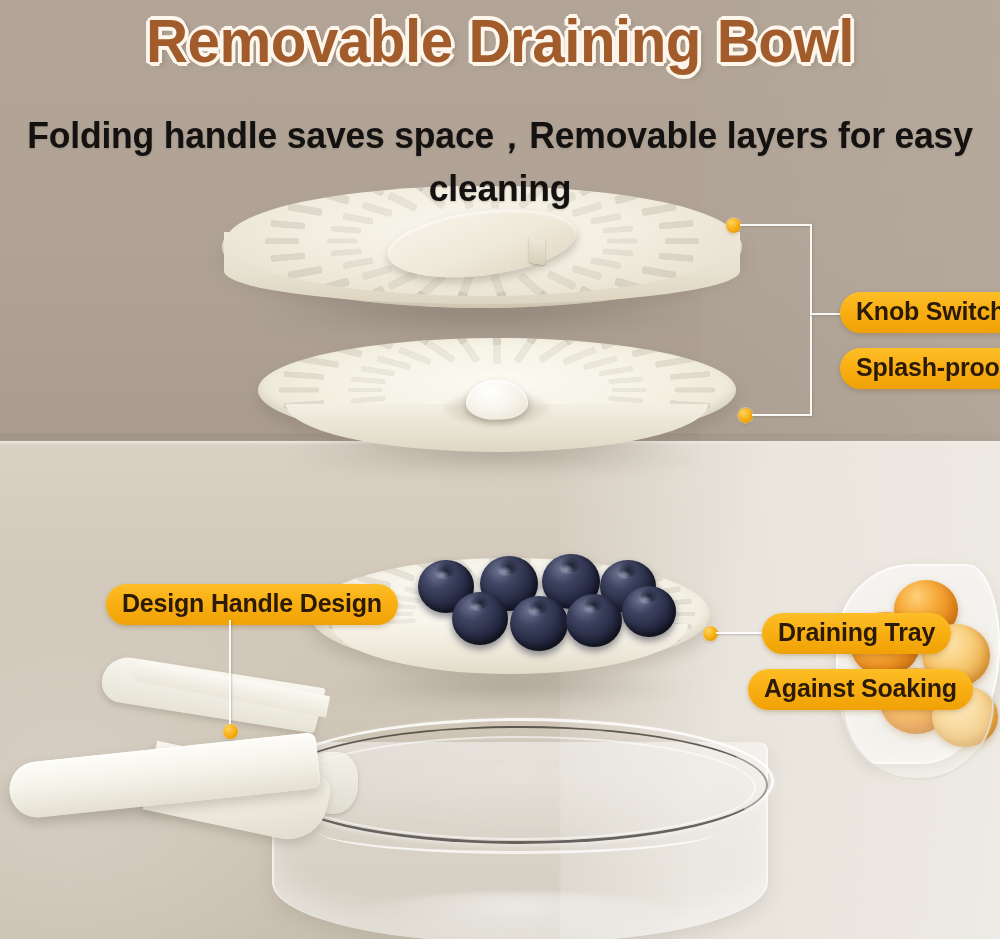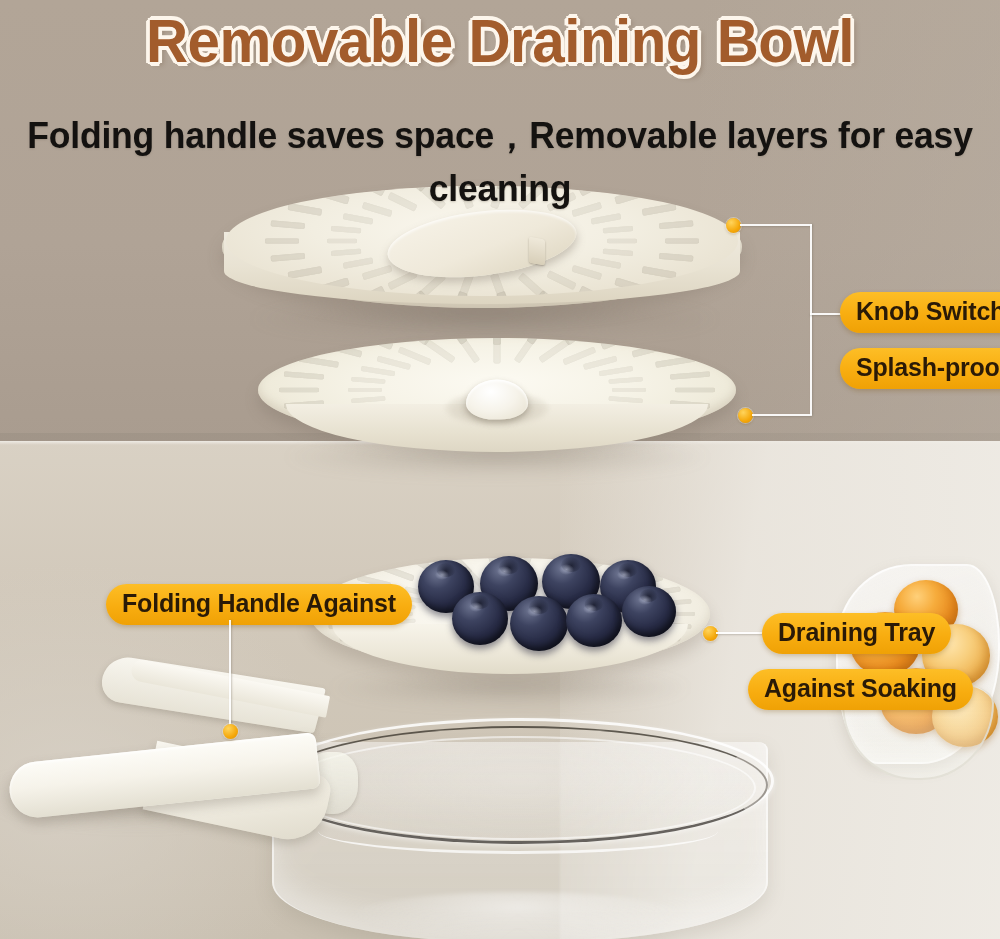--- a/index.html
+++ b/index.html
@@ -629,21 +629,21 @@
   <div class="dot" style="left:726px; top:218px;"></div>
   <div class="line-h" style="left:740px; top:224px; width:72px;"></div>
   <div class="dot" style="left:738px; top:408px;"></div>
   <div class="line-h" style="left:752px; top:414px; width:60px;"></div>
   <div class="line-v" style="left:810px; top:224px; height:191px;"></div>
   <div class="line-h" style="left:810px; top:313px; width:36px;"></div>
 
   <div class="badge" style="left:840px; top:292px;">Knob Switch</div>
   <div class="badge" style="left:840px; top:348px;">Splash-proof</div>
 
-  <div class="badge" style="left:106px; top:584px;">Folding Handle Against</div>
+  <div class="badge" style="left:106px; top:584px;">Design Handle Design</div>
   <div class="line-v" style="left:229px; top:620px; height:110px;"></div>
   <div class="dot" style="left:223px; top:724px;"></div>
 
   <div class="dot" style="left:703px; top:626px;"></div>
   <div class="line-h" style="left:716px; top:632px; width:48px;"></div>
   <div class="badge" style="left:762px; top:613px;">Draining Tray</div>
   <div class="badge" style="left:748px; top:669px;">Against Soaking</div>
 
 </div>
 

